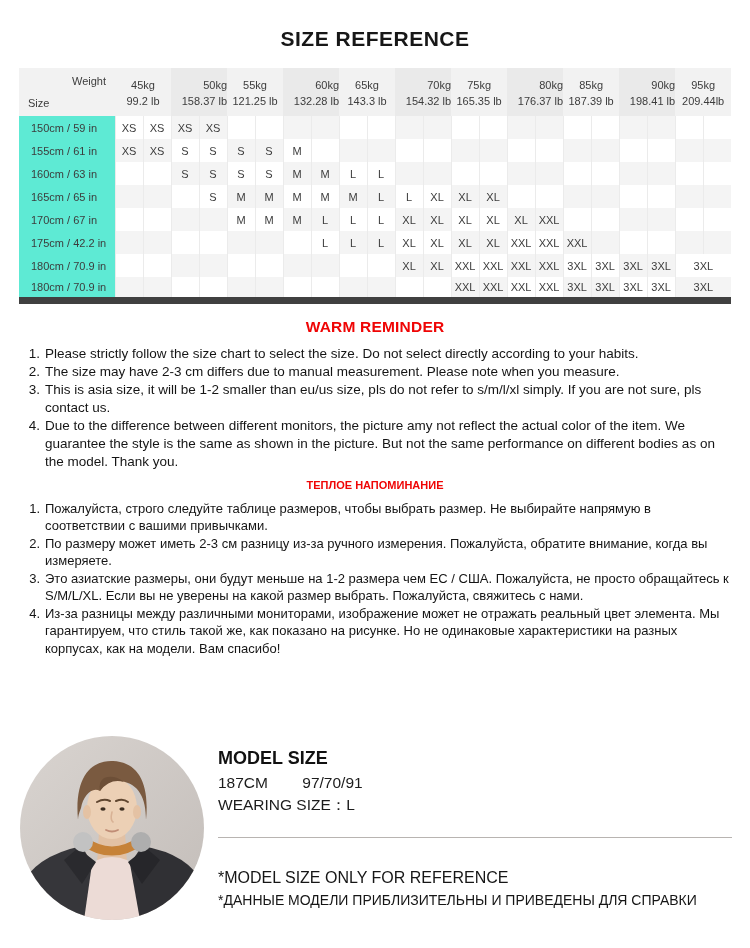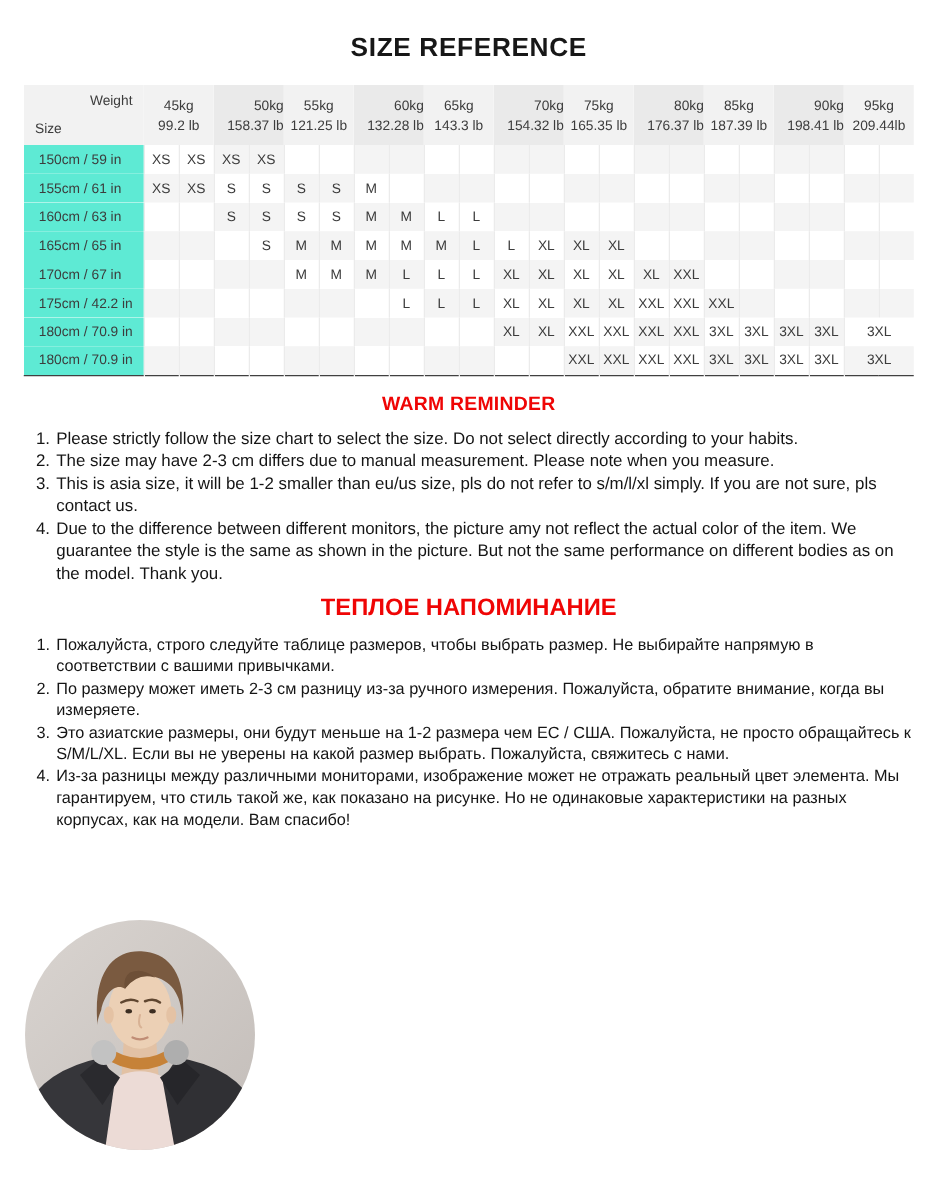--- a/index.html
+++ b/index.html
@@ -18,21 +18,21 @@
   .subtitle {
     margin-top:11px; display:flex; align-items:center; justify-content:center;
     font-size:15px; color:#2b2b2b;
   }
   .subtitle .dash { width:56px; height:1px; background:#9b9b9b; }
   .subtitle .sub-text { margin:0 14px; }
 
   
   table.size-table {
     margin:17px 0 0 19px; border-collapse:collapse; table-layout:fixed;
-    width:712px; border-bottom:1px solid #404040;
+    width:712px; border-bottom:7px solid #404040;
   }
   table.size-table th, table.size-table td {
     font-weight:400; font-size:11px; color:#3c3c3c; text-align:center;
     vertical-align:middle; white-space:nowrap; overflow:hidden;
   }
   table.size-table thead th { height:48px; background:#f2f2f2; line-height:16px; padding-top:2px; }
   table.size-table thead th.g { background:#eaeaea;text-align:right; }
   table.size-table tbody tr { height:23px; }
   table.size-table tbody th.rowlabel {
     background:#5eead4; text-align:left; padding-left:12px; color:#3c3c3c;
@@ -41,21 +41,21 @@
   table.size-table td.g { background:#f4f4f4; }
   th.corner { position:relative; background:#f2f2f2;
     background-image:linear-gradient(to bottom right, transparent 49.4%, #d9d9d9 50%, transparent 50.8%);
   }
   th.corner .cw { position:absolute; top:5px; right:9px; }
   th.corner .cs { position:absolute; bottom:5px; left:9px; }
 
   
   .red-heading { text-align:center; color:#ef0505; font-weight:700; }
   .warm-title { margin-top:14px; font-size:15.5px; letter-spacing:.2px; }
-  .rus-title  { margin-top:8px;  font-size:19px; }
+  .rus-title  { margin-top:8px;  font-size:11px; }
   .notice-list { margin:9px 20px 0 18px; }
   .notice-list .item { display:flex; font-size:13.5px; line-height:18px; color:#151515; }
   .notice-list .num { flex:none; width:22px; text-align:right; margin-right:5px; }
   .notice-list .txt { flex:1; }
   .notice-list.rus .item { font-size:13px; line-height:17.5px; }
 
   
   .model-photo { position:absolute; left:20px; top:709px; width:184px; height:184px; }
   .model-info  { position:absolute; left:218px; top:721px; right:18px; }
   .model-title { font-size:18px; font-weight:700; color:#111; }
@@ -439,14 +439,25 @@
 
         <ellipse cx="83" cy="73" rx="2.6" ry="1.8" fill="#3c2e22"></ellipse>
         <ellipse cx="102" cy="73" rx="2.6" ry="1.8" fill="#3c2e22"></ellipse>
 
         <path d="M92 76 q-2 8 1 10" stroke="#d8b295" stroke-width="1.6" fill="none" stroke-linecap="round"></path>
         <path d="M86 94 q6 3 12 0" stroke="#c08d76" stroke-width="1.8" fill="none" stroke-linecap="round"></path>
       </g>
     </svg>
   </div>
 
+  <div class="model-info">
+    <div class="model-title">MODEL SIZE</div>
+    <div class="model-stats">
+      <span class="stat-height">187CM</span>
+      <span>97/70/91</span>
+    </div>
+    <div class="model-wearing">WEARING SIZE：L</div>
+    <div class="model-divider"></div>
+    <div class="model-note-en">*MODEL SIZE ONLY FOR REFERENCE</div>
+    <div class="model-note-ru">*ДАННЫЕ МОДЕЛИ ПРИБЛИЗИТЕЛЬНЫ И ПРИВЕДЕНЫ ДЛЯ СПРАВКИ</div>
+  </div>
 
 </div>
 
 </body></html>

